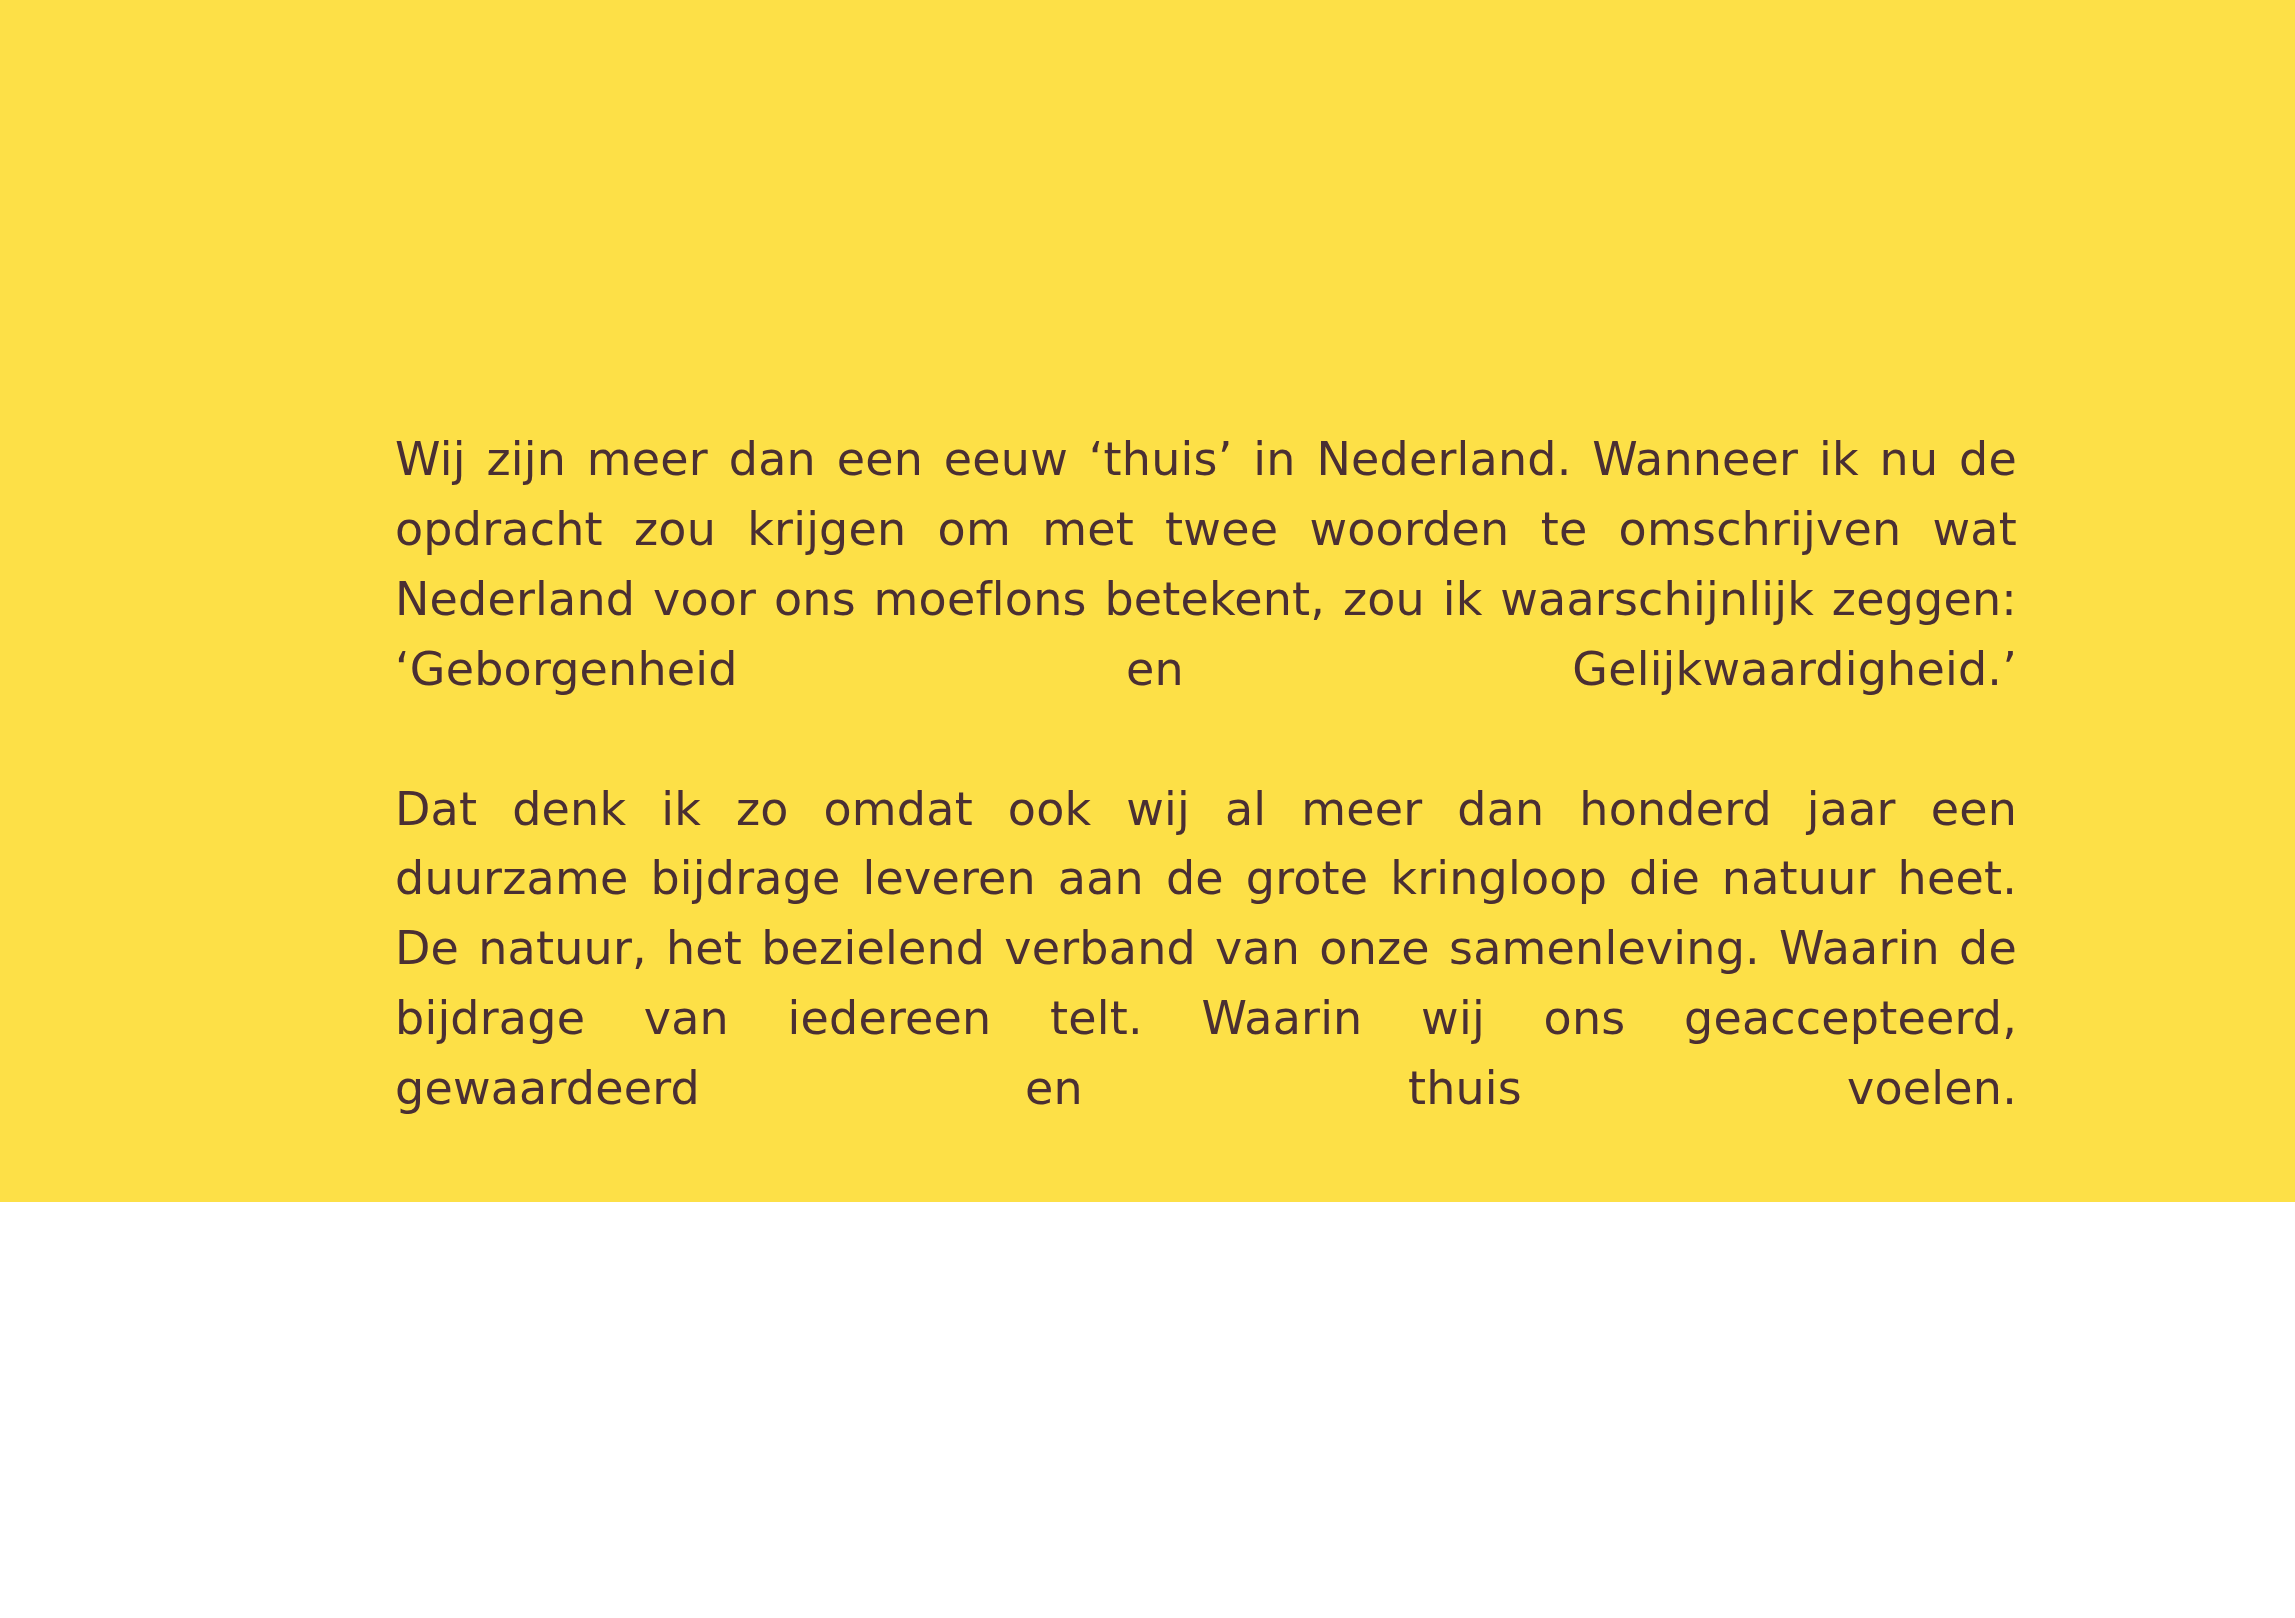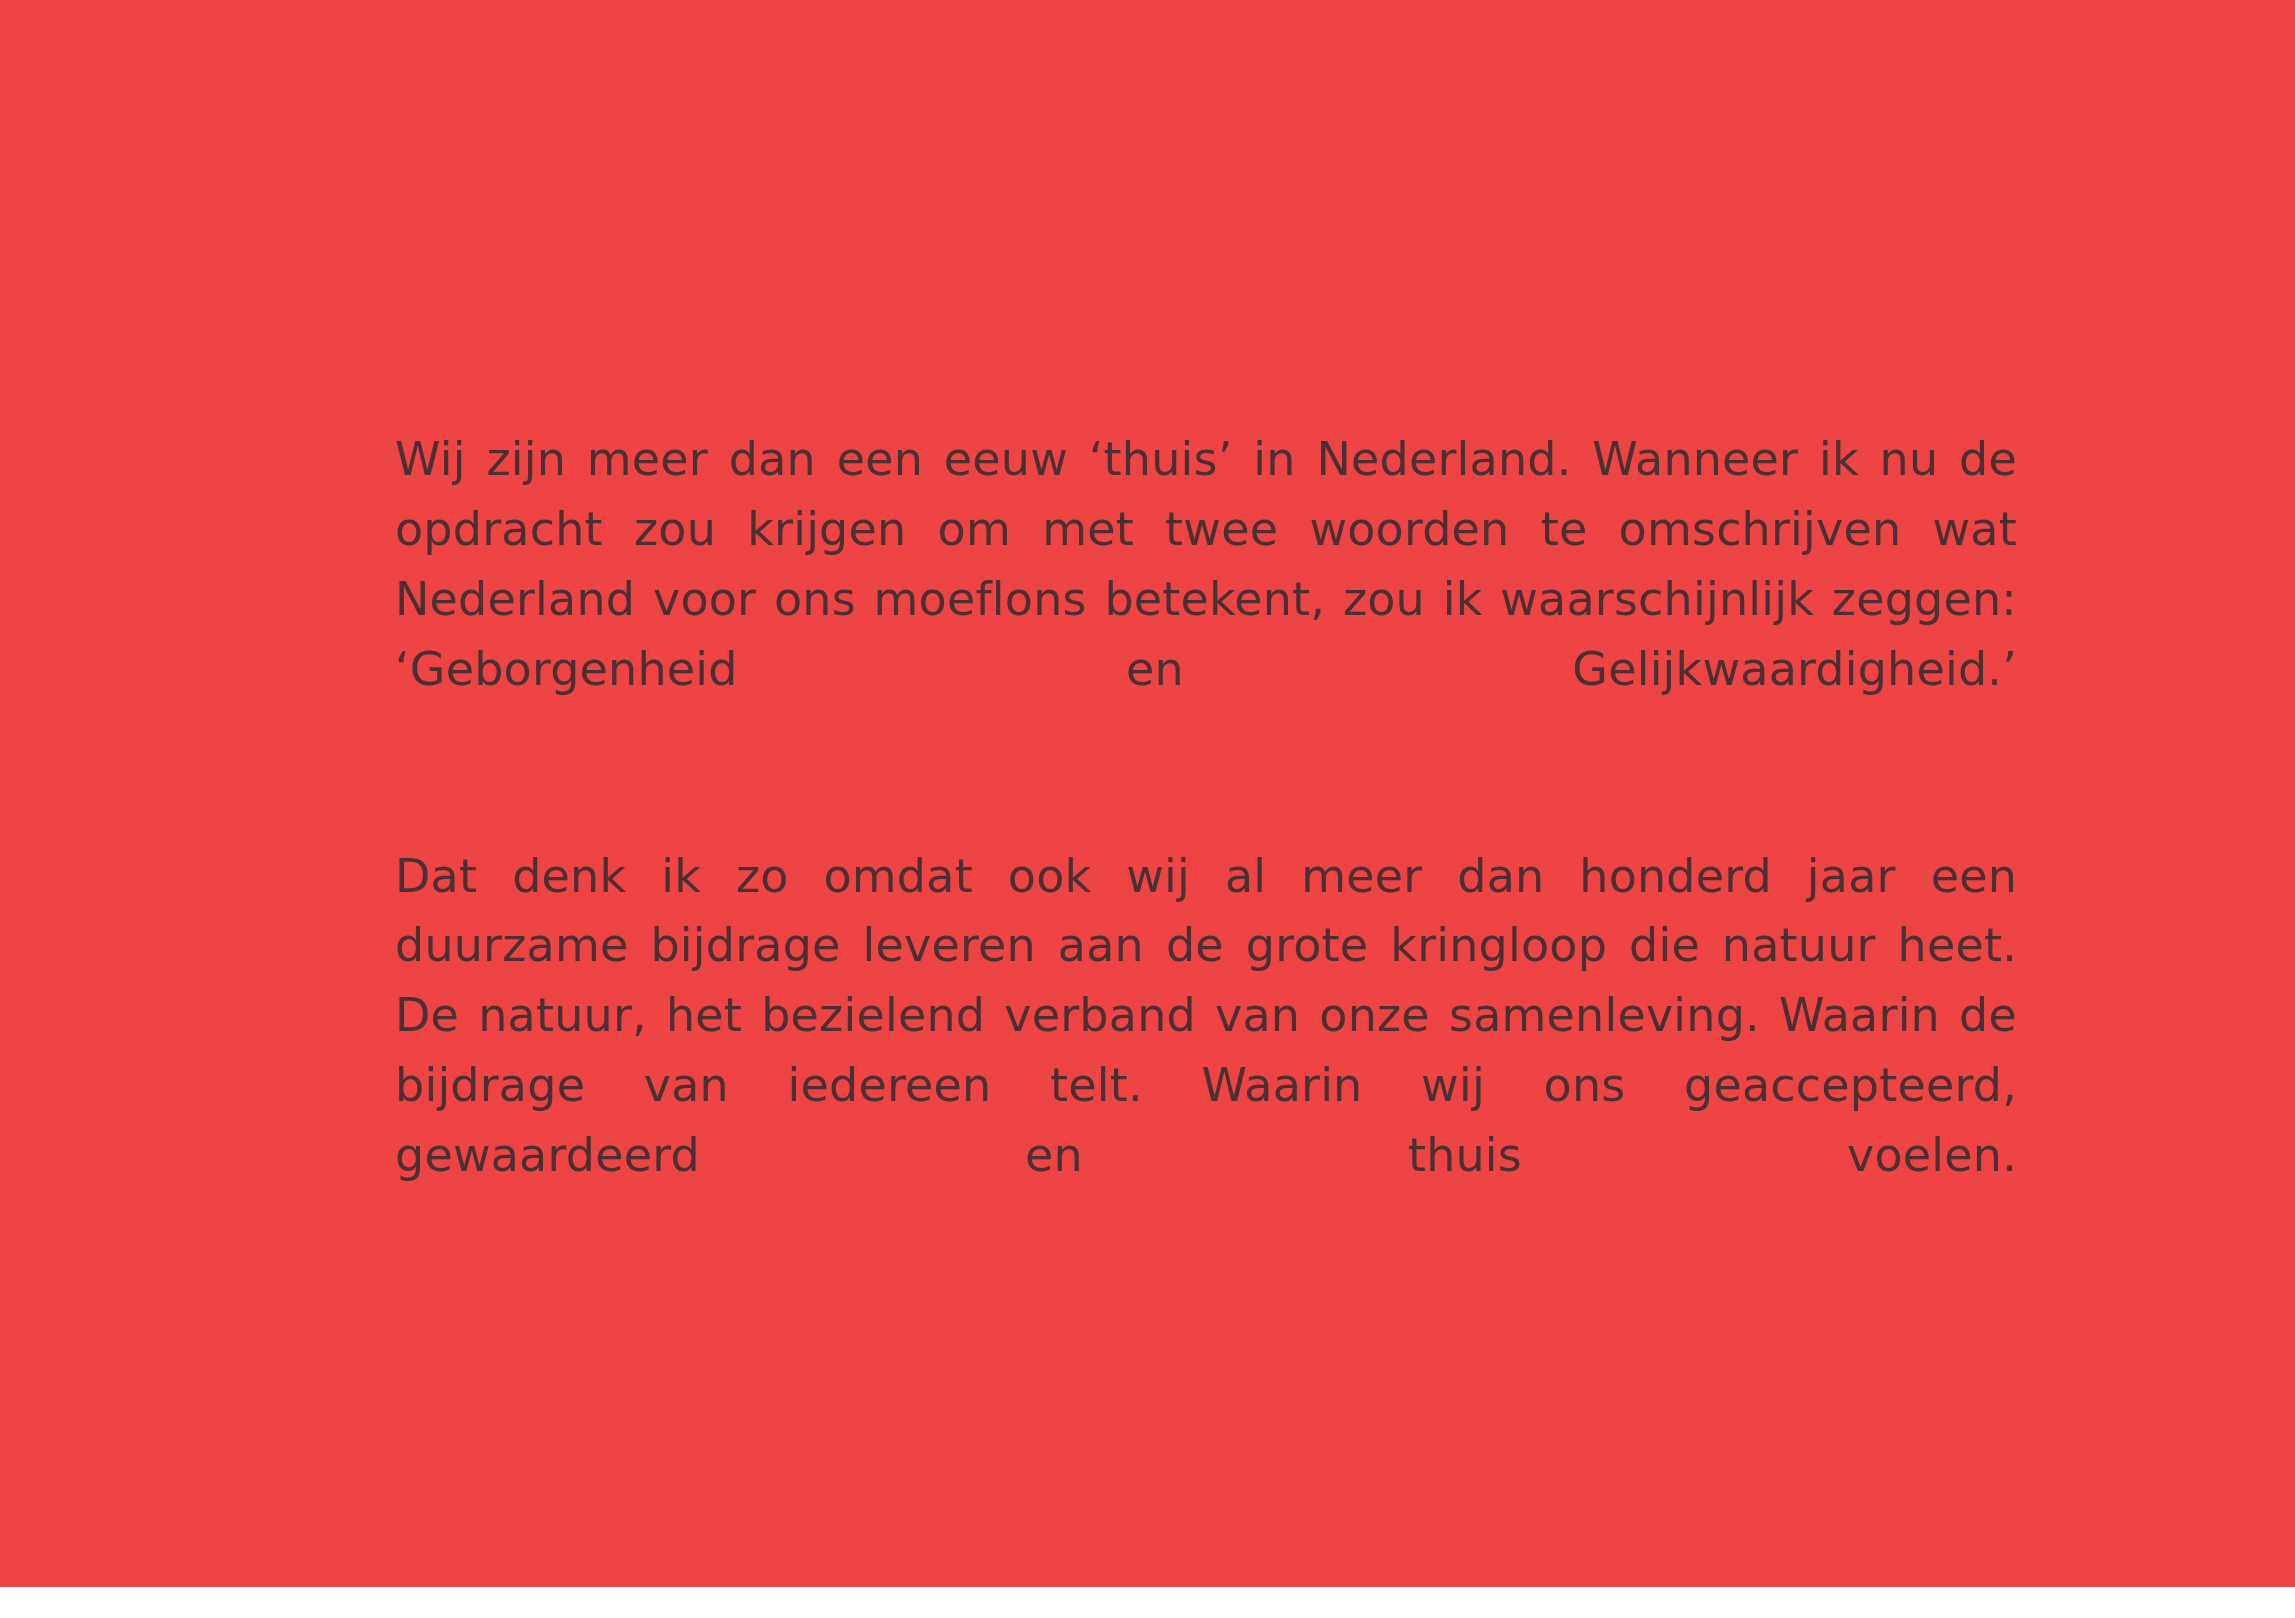--- a/index.html
+++ b/index.html
@@ -10,43 +10,42 @@
   }
   body {
     width: 2295px;
     height: 1618px;
     font-family: "DejaVu Sans", sans-serif;
     overflow: hidden;
   }
   .page {
     position: relative;
     width: 2295px;
-    height: 1587px;
-    background: #ef4444;
+    height: 1202px;
+    background: #fde047;
     box-sizing: border-box;
     text-decoration: underline;
   }
   .text-block {
     position: absolute;
     left: 395px;
     top: 425px;
     width: 1622px;
   }
   .paragraph {
     color: #4a2f33;
     font-size: 46px;
     line-height: 1.52;
     text-align: justify;
     text-justify: inter-word;
     letter-spacing: 0.2px;
     margin: 0;
     font-weight: 400;
   }
   .paragraph + .paragraph {
-    margin-top: 67px;
   }
   
   .paragraph::after {
     content: "";
     display: inline-block;
     width: 100%;
   }
 </style>
 </head>
 <body>

